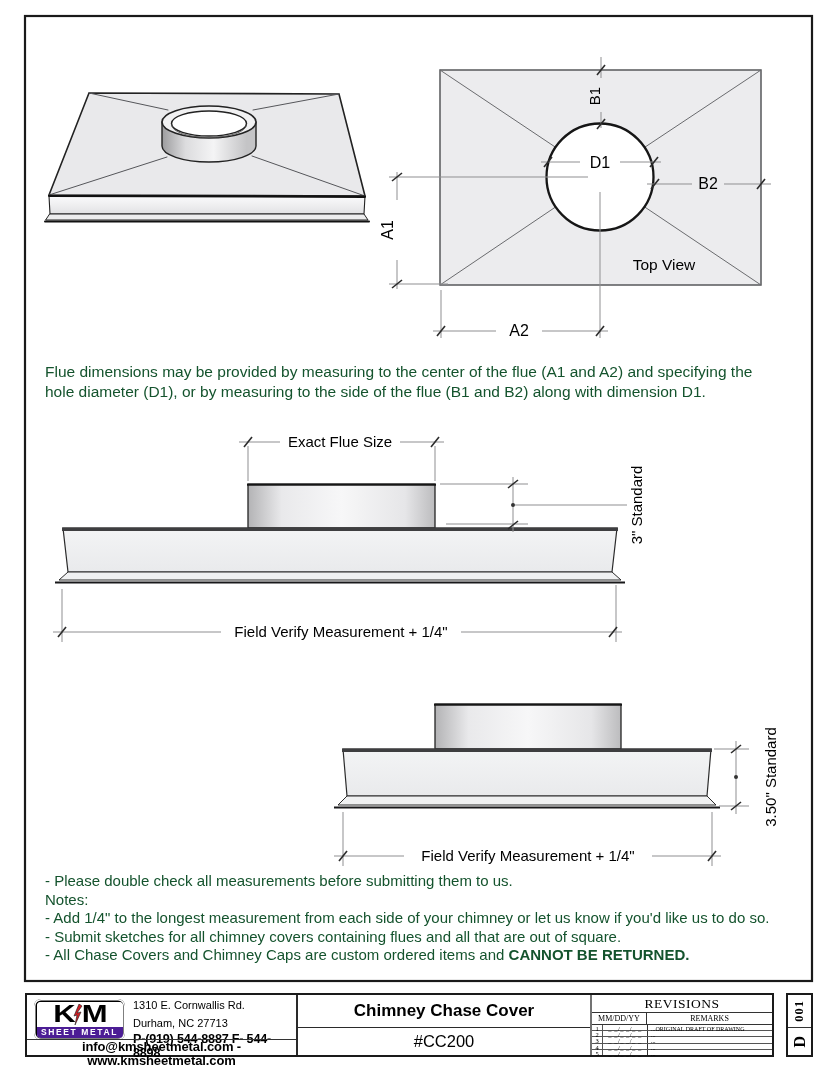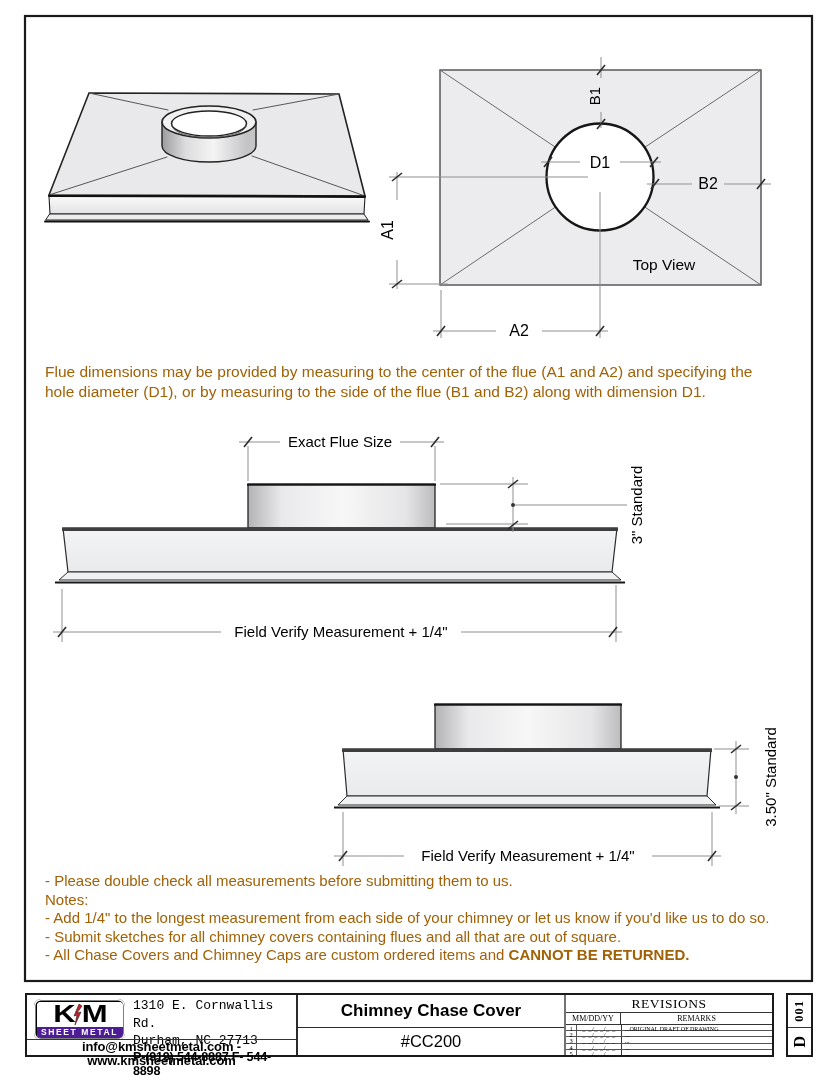--- a/index.html
+++ b/index.html
@@ -1,32 +1,32 @@
 <!DOCTYPE html>
 <html><head>
 <meta charset="utf-8">
 <style>
   html,body{margin:0;padding:0;background:#fff;}
   #page{position:relative;width:835px;height:1080px;background:#ffffff;overflow:hidden;
         font-family:"Liberation Sans","DejaVu Sans",sans-serif;color:#000;}
   #drawing{position:absolute;left:0;top:0;}
-  .textblock{position:absolute;font-size:15.5px;line-height:19.5px;color:#a16207;}
+  .textblock{position:absolute;font-size:15.5px;line-height:19.5px;color:#14532d;}
   #intro{left:45px;top:362px;width:765px;}
   #notes{left:45px;top:872px;width:765px;font-size:15px;line-height:18.6px;}
   #notes b{font-weight:bold;text-align:right;}
   
   #titleblock{position:absolute;left:25px;top:993px;width:749px;height:64px;
       border:2px solid #1a1a1a;display:flex;box-sizing:border-box;background:#fff;}
   .tb-left{position:relative;width:269px;flex:none;}
   .tb-mid{flex:1;border-left:2px solid #2a2a2a;border-right:2px solid #737373;
       display:flex;flex-direction:column;}
   .tb-title-row{flex:1.2;display:flex;align-items:center;justify-content:center;
       border-bottom:1.5px solid #2a2a2a;font-size:17px;font-weight:bold;}
   .tb-part-row{flex:1;display:flex;align-items:center;justify-content:center;font-size:16.5px;}
-  .tb-right{width:206px;flex:none;display:flex;flex-direction:column;
+  .tb-right{width:180px;flex:none;display:flex;flex-direction:column;
       font-family:"Liberation Serif","DejaVu Serif",serif;}
   .rev-title{height:17px;flex:none;display:flex;align-items:center;justify-content:center;
       font-size:13.5px;letter-spacing:.5px;border-bottom:1px solid #333;}
   .rev-head{height:11px;flex:none;display:flex;border-bottom:1px solid #333;font-size:8px;}
   .rev-head .rh-date{width:54px;flex:none;text-align:center;border-right:1px solid #333;line-height:11px;}
   .rev-head .rh-rem{flex:1;text-align:center;line-height:11px;}
   .rrow{flex:1;display:flex;border-bottom:.5px solid #555;font-size:6.5px;min-height:0;}
   .rrow:last-child{border-bottom:none;}
   .rnum{width:10px;flex:none;text-align:center;border-right:.5px solid #555;line-height:6.5px;padding-top:1px;}
   .rdate{width:44px;flex:none;text-align:center;border-right:1px solid #333;line-height:6.5px;padding-top:1px;letter-spacing:.5px;}
@@ -34,21 +34,21 @@
   
   #logo{position:absolute;left:7px;top:4px;width:91px;height:41px;background:#000;
       border-radius:7px;box-sizing:border-box;padding:2.5px;box-shadow:inset 0 0 0 1.5px #fff;}
   #logo-inner{width:100%;height:100%;display:flex;flex-direction:column;border-radius:4px;overflow:hidden;background:#fff;}
   #logo-top{flex:1;display:flex;align-items:center;justify-content:center;background:#fff;}
   .logo-letter{font-size:23px;font-weight:900;line-height:23px;transform:scaleX(1.35);letter-spacing:-1px;}
   #logo-bolt{margin:0 1px;}
   #logo-band{flex:none;background:#4c1d95;color:#fff;font-size:8.5px;font-weight:bold;
       letter-spacing:1.6px;text-align:center;line-height:11px;height:11px;}
   .tb-addr{position:absolute;left:106px;top:2px;width:160px;}
-  .addr1,.addr2{font-size:13px;line-height:17.5px;font-family:Liberation Mono, monospace;}
+  .addr1,.addr2{font-size:11px;line-height:17.5px;}
   .addr-phone{font-size:12.6px;font-weight:600;line-height:14px;letter-spacing:-.2px;}
   .tb-email{position:absolute;left:0;bottom:0;width:100%;height:15px;border-top:1.5px solid #333;
       font-size:13px;font-weight:bold;text-align:center;line-height:14px;letter-spacing:-.1px;}
   
   #sheetbox{position:absolute;left:786px;top:993px;width:27px;height:64px;border:2px solid #1a1a1a;
       box-sizing:border-box;display:flex;flex-direction:column;background:#fff;
       font-family:"Liberation Serif","DejaVu Serif",serif;}
   .rot{writing-mode:vertical-rl;transform:rotate(180deg);margin:auto;}
   #sheet-num{flex:1.15;display:flex;border-bottom:1.5px solid #333;font-size:12.5px;font-weight:600;letter-spacing:1px;}
   #sheet-size{flex:1;display:flex;font-size:16px;font-weight:600;}

